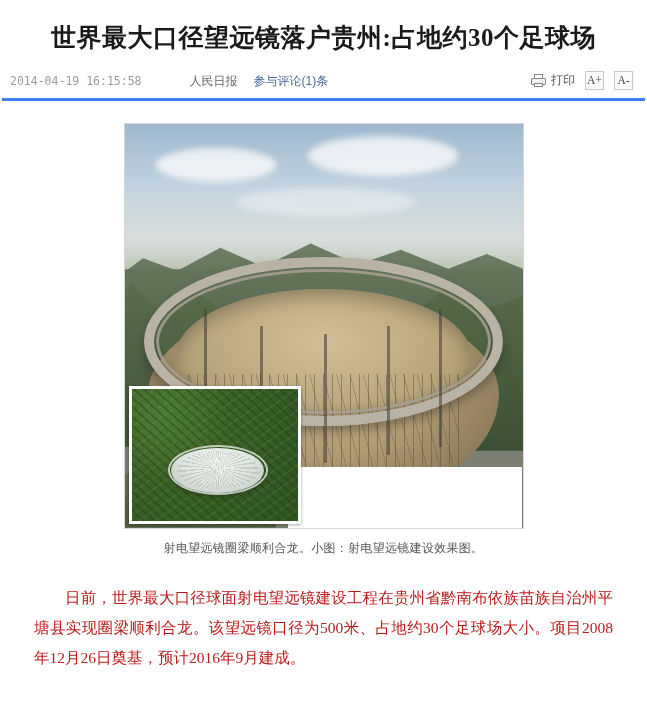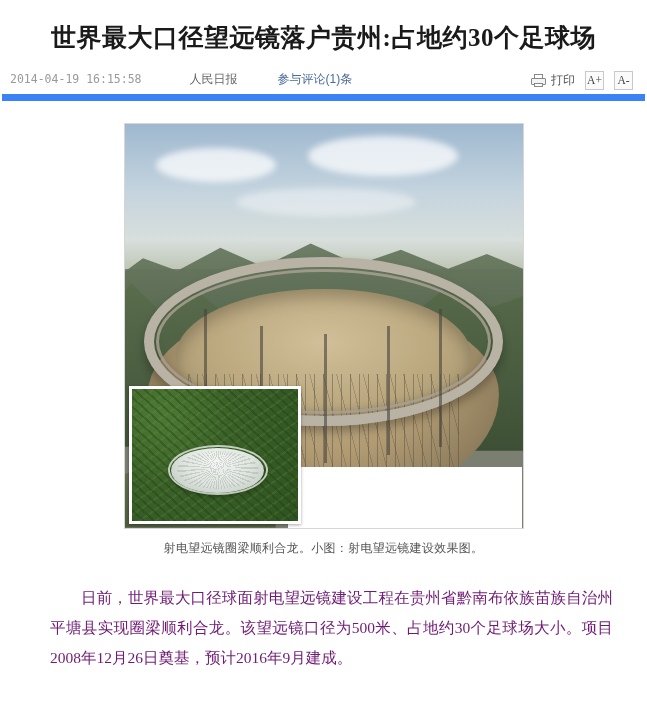--- a/index.html
+++ b/index.html
@@ -30,21 +30,21 @@
     text-align: center;
     letter-spacing: 0.5px;
     margin: 0;
     padding: 22px 30px 16px 30px;
     line-height: 1.3;
   }
   
   .meta-bar {
     position: relative;
     height: 30px;
-    border-bottom: 7px solid #3b82f6;
+    border-bottom: 3px solid #3b82f6;
     margin: 0 2px;
     display: flex;
     align-items: center;
     padding: 0 8px 6px 8px;
     box-sizing: border-box;
   }
   .meta-left {
     display: flex;
     align-items: center;
     gap: 0;
@@ -56,21 +56,21 @@
     letter-spacing: 0px;
   }
   .meta-source {
     font-size: 12px;
     color: #666;
     margin-left: 48px;
   }
   .meta-comment {
     font-size: 12px;
     color: #4a6b9a;
-    margin-left: 40px;
+    margin-left: 16px;
     text-decoration: none;
     cursor: pointer;
   }
   .meta-right {
     position: absolute;
     right: 12px;
     top: 0;
     display: flex;
     align-items: center;
     gap: 10px;
@@ -324,22 +324,22 @@
     font-size: 12px;
     color: #555;
     margin-top: 11px;
     letter-spacing: 0.3px;
   }
   
   .body-text {
     font-family: "Liberation Serif", serif;
     font-size: 15.5px;
     line-height: 1.95;
-    color: #701a75;
-    margin: 26px 34px 0 50px;
+    color: #b91c1c;
+    margin: 26px 34px 0 34px;
     text-indent: 2em;
     text-align: justify;
   }
 </style>
 </head>
 <body>
 
 <div class="page">
 
   <h1 class="article-title">世界最大口径望远镜落户贵州:占地约30个足球场</h1>

